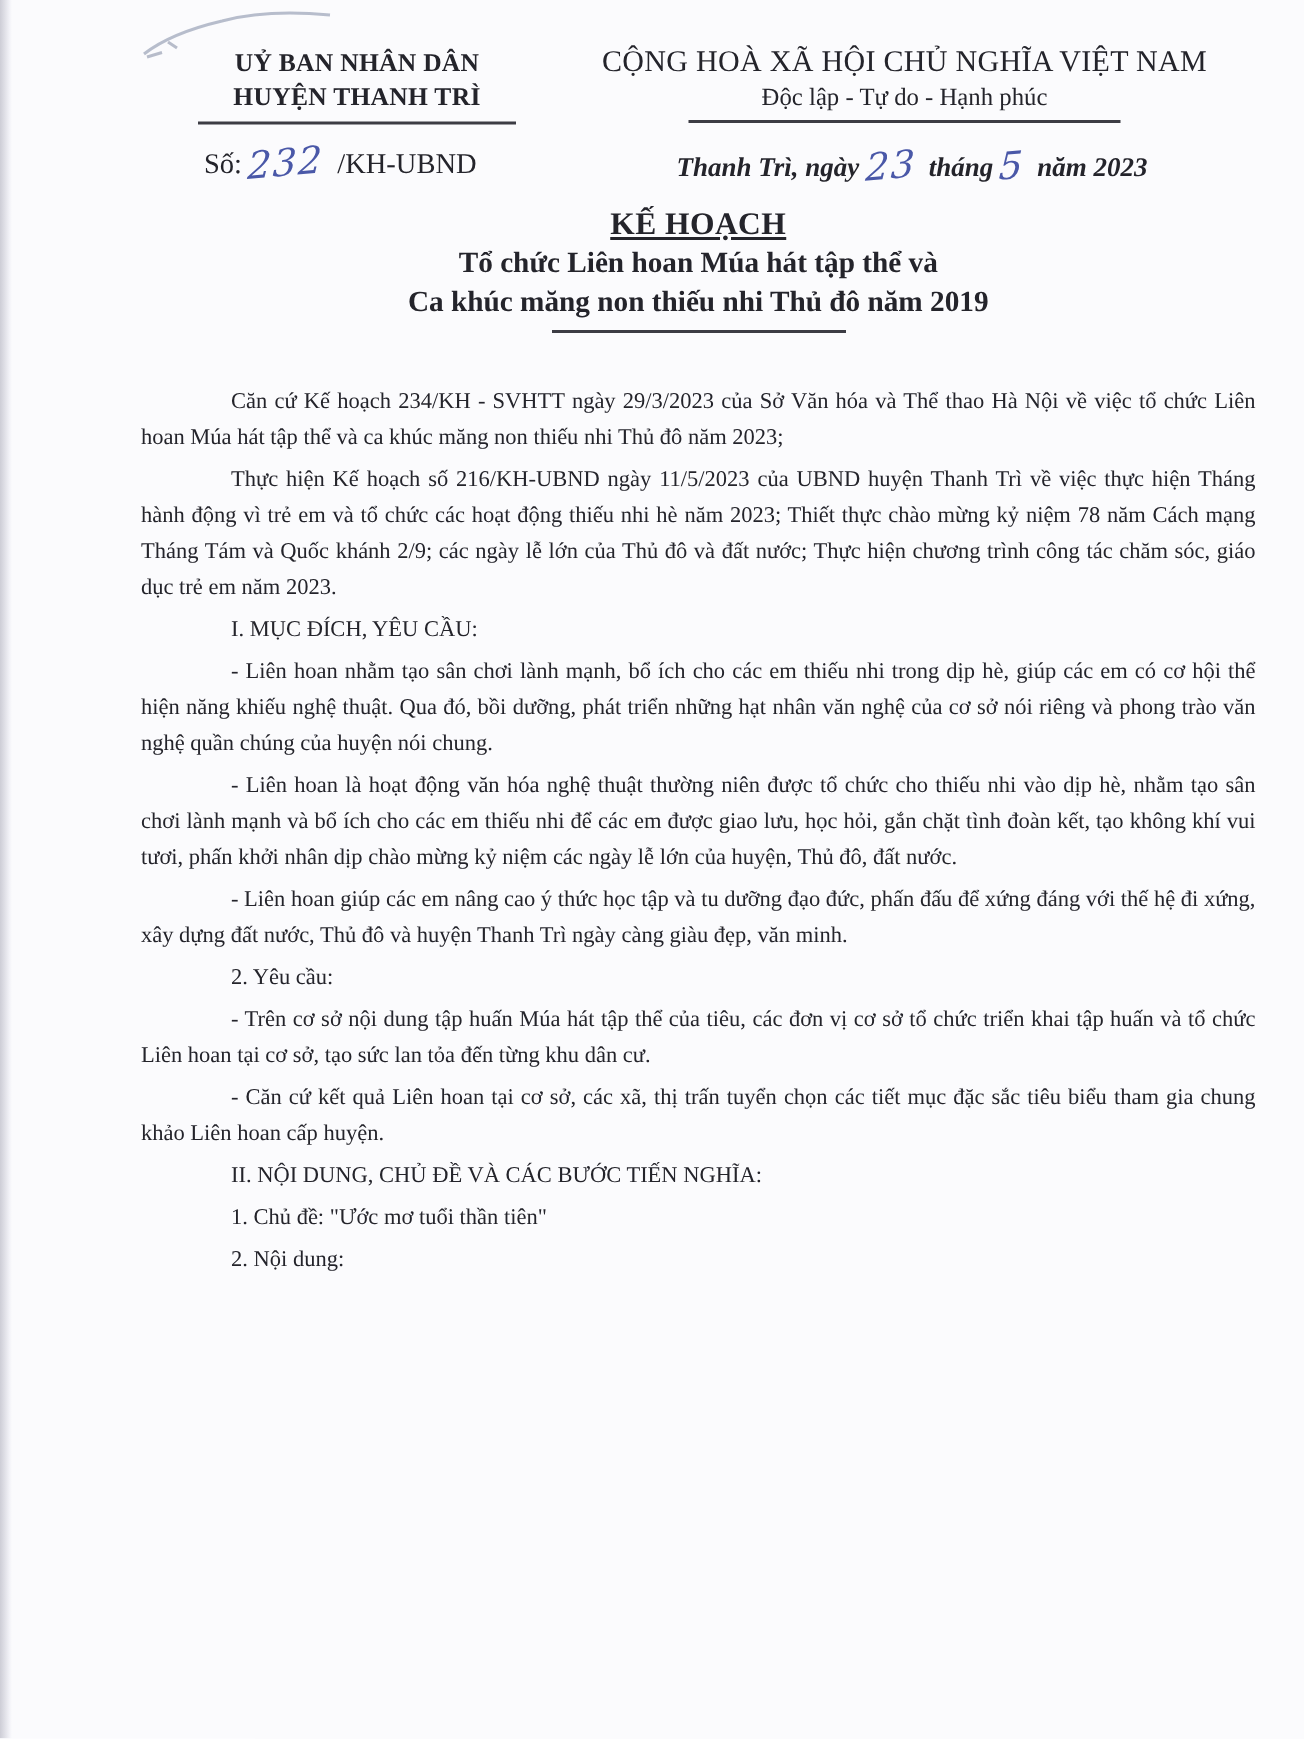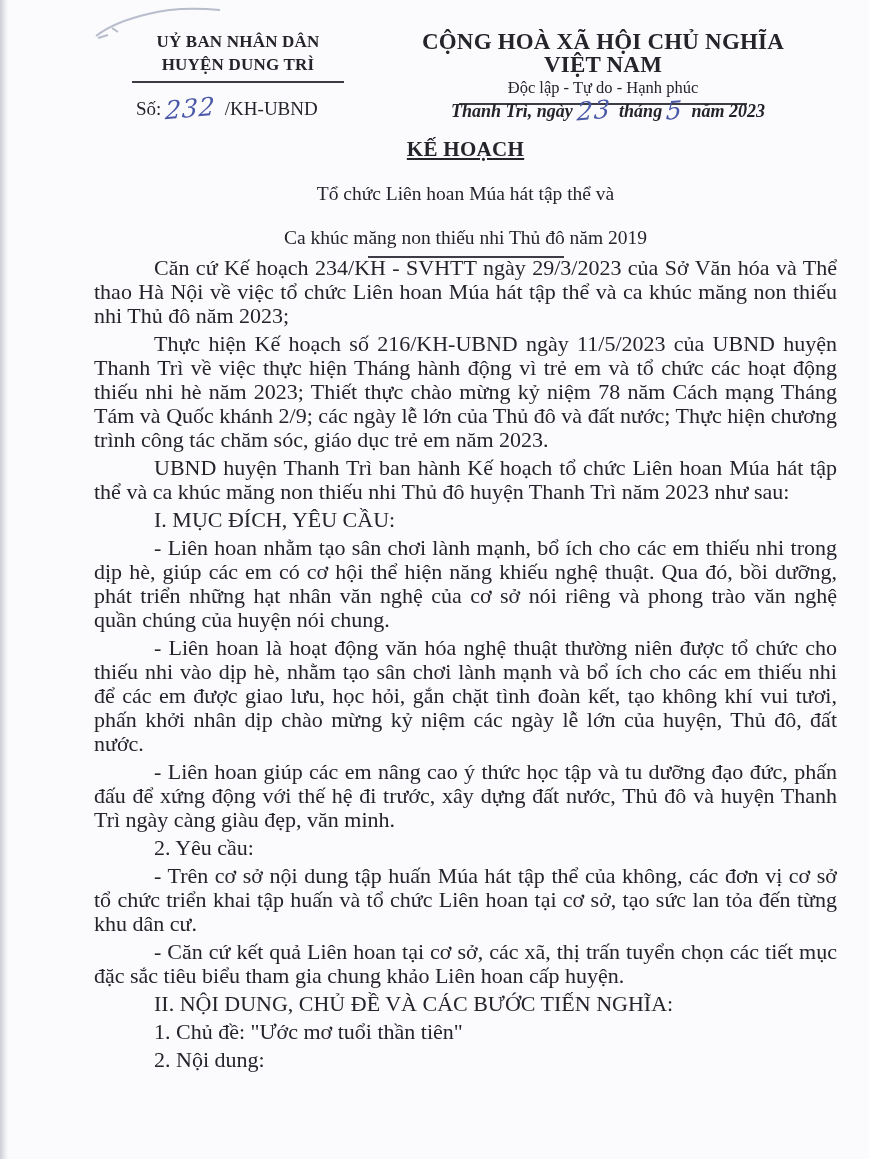--- a/index.html
+++ b/index.html
@@ -17,64 +17,64 @@
     background:linear-gradient(to right,#cdcdd6,#f3f3f8 80%,rgba(243,243,248,0));
   }
   .scratch{position:absolute;left:88px;top:2px;}
 
   
   .org-block{position:absolute;left:108px;top:30px;width:260px;text-align:center;}
   .org-line{font-weight:bold;font-size:17px;line-height:23px;letter-spacing:.2px;}
   .org-rule{width:212px;height:2px;background:#3c3c44;margin:5px auto 0;}
   .doc-number{position:absolute;left:136px;top:94px;font-size:19px;white-space:nowrap;}
   .national-block{position:absolute;left:398px;top:30px;width:410px;text-align:center;}
-  .national-line1{font-weight:bold;font-size:23px;line-height:23px;letter-spacing:.2px;}
+  .national-line1{font-weight:normal;font-size:20px;line-height:23px;letter-spacing:.2px;}
   .national-line2{font-weight:normal;font-size:16.5px;line-height:23px;}
   .national-rule{width:288px;height:2px;background:#3c3c44;margin:4px auto 0;}
   .date-line{position:absolute;left:408px;top:96px;width:400px;text-align:center;
     font-style:italic;font-weight:bold;font-size:18px;white-space:nowrap;}
 
   .handwriting{
     font-family:"DejaVu Serif", serif;
     font-style:italic;font-weight:normal;
     font-size:25px;line-height:1;
     letter-spacing:1px;
     display:inline-block;
     transform:rotate(-5deg) skewX(-8deg);
     position:relative;top:2px;
     margin:0 4px;
   }
 
   
   .title-block{position:absolute;left:94px;top:136px;width:743px;text-align:center;}
   .title-main{font-weight:bold;font-size:21px;line-height:27px;letter-spacing:.3px;text-decoration:underline;}
-  .title-sub{font-weight:normal;font-size:19.5px;line-height:26px;margin-top:18px;}
+  .title-sub{font-weight:bold;font-size:19.5px;line-height:26px;}
   .title-rule{width:196px;height:2px;background:#3c3c44;margin:5px auto 0;}
 
   
-  .body-block{position:absolute;left:94px;top:256px;width:743px;font-size:22px;}
+  .body-block{position:absolute;left:94px;top:256px;width:743px;font-size:15px;}
   .body-block p{margin:0 0 4px 0;line-height:24px;}
   p.para{text-align:justify;text-indent:60px;}
   p.bold-line{font-weight:normal;margin-left:60px;}
 </style>
 </head>
 <body>
 
 <div class="page">
 
   <div class="edge-strip"></div>
 
   <svg class="scratch" width="140" height="48" viewBox="0 0 140 48">
     <path d="M8 34 q18 -14 52 -22 q30 -8 72 -4" fill="none" stroke="#9aa2b6" stroke-width="2" opacity="0.7"></path>
     <path d="M10 36 l10 -3 M24 26 l6 4" fill="none" stroke="#8a93a8" stroke-width="2" opacity="0.6"></path>
   </svg>
 
   <div class="org-block">
     <div class="org-line">UỶ BAN NHÂN DÂN</div>
-    <div class="org-line">HUYỆN DUNG TRÌ</div>
+    <div class="org-line">HUYỆN THANH TRÌ</div>
     <div class="org-rule"></div>
   </div>
 
   <div class="doc-number">
     <span>Số:</span><span class="handwriting" style="color:#4a58a8">232</span>
     <span>/KH-UBND</span>
   </div>
 
   <div class="national-block">
     <div class="national-line1">CỘNG HOÀ XÃ HỘI CHỦ NGHĨA VIỆT NAM</div>
@@ -91,26 +91,25 @@
   <div class="title-block">
     <div class="title-main">KẾ HOẠCH</div>
     <div class="title-sub">Tổ chức Liên hoan Múa hát tập thể và</div>
     <div class="title-sub">Ca khúc măng non thiếu nhi Thủ đô năm 2019</div>
     <div class="title-rule"></div>
   </div>
 
   <div class="body-block">
     <p class="para">Căn cứ Kế hoạch 234/KH - SVHTT ngày 29/3/2023 của Sở Văn hóa và Thể thao Hà Nội về việc tổ chức Liên hoan Múa hát tập thể và ca khúc măng non thiếu nhi Thủ đô năm 2023;</p>
     <p class="para">Thực hiện Kế hoạch số 216/KH-UBND ngày 11/5/2023 của UBND huyện Thanh Trì về việc thực hiện Tháng hành động vì trẻ em và tổ chức các hoạt động thiếu nhi hè năm 2023; Thiết thực chào mừng kỷ niệm 78 năm Cách mạng Tháng Tám và Quốc khánh 2/9; các ngày lễ lớn của Thủ đô và đất nước; Thực hiện chương trình công tác chăm sóc, giáo dục trẻ em năm 2023.</p>
-    <p class="para">UBND huyện Thanh Trì ban hành Kế hoạch tổ chức Liên hoan Múa hát tập thể và ca khúc măng non thiếu nhi Thủ đô huyện Thanh Trì năm 2023 như sau:</p>
     <p class="bold-line">I. MỤC ĐÍCH, YÊU CẦU:</p>
     <p class="para">- Liên hoan nhằm tạo sân chơi lành mạnh, bổ ích cho các em thiếu nhi trong dịp hè, giúp các em có cơ hội thể hiện năng khiếu nghệ thuật. Qua đó, bồi dưỡng, phát triển những hạt nhân văn nghệ của cơ sở nói riêng và phong trào văn nghệ quần chúng của huyện nói chung.</p>
     <p class="para">- Liên hoan là hoạt động văn hóa nghệ thuật thường niên được tổ chức cho thiếu nhi vào dịp hè, nhằm tạo sân chơi lành mạnh và bổ ích cho các em thiếu nhi để các em được giao lưu, học hỏi, gắn chặt tình đoàn kết, tạo không khí vui tươi, phấn khởi nhân dịp chào mừng kỷ niệm các ngày lễ lớn của huyện, Thủ đô, đất nước.</p>
-    <p class="para">- Liên hoan giúp các em nâng cao ý thức học tập và tu dưỡng đạo đức, phấn đấu để xứng động với thế hệ đi trước, xây dựng đất nước, Thủ đô và huyện Thanh Trì ngày càng giàu đẹp, văn minh.</p>
+    <p class="para">- Liên hoan giúp các em nâng cao ý thức học tập và tu dưỡng đạo đức, phấn đấu để xứng đáng với thế hệ đi xứng, xây dựng đất nước, Thủ đô và huyện Thanh Trì ngày càng giàu đẹp, văn minh.</p>
     <p class="bold-line">2. Yêu cầu:</p>
-    <p class="para">- Trên cơ sở nội dung tập huấn Múa hát tập thể của không, các đơn vị cơ sở tổ chức triển khai tập huấn và tổ chức Liên hoan tại cơ sở, tạo sức lan tỏa đến từng khu dân cư.</p>
+    <p class="para">- Trên cơ sở nội dung tập huấn Múa hát tập thể của tiêu, các đơn vị cơ sở tổ chức triển khai tập huấn và tổ chức Liên hoan tại cơ sở, tạo sức lan tỏa đến từng khu dân cư.</p>
     <p class="para">- Căn cứ kết quả Liên hoan tại cơ sở, các xã, thị trấn tuyển chọn các tiết mục đặc sắc tiêu biểu tham gia chung khảo Liên hoan cấp huyện.</p>
     <p class="bold-line">II. NỘI DUNG, CHỦ ĐỀ VÀ CÁC BƯỚC TIẾN NGHĨA:</p>
     <p class="bold-line">1. Chủ đề: "Ước mơ tuổi thần tiên"</p>
     <p class="bold-line">2. Nội dung:</p>
   </div>
 
 </div>
 
 </body></html>

